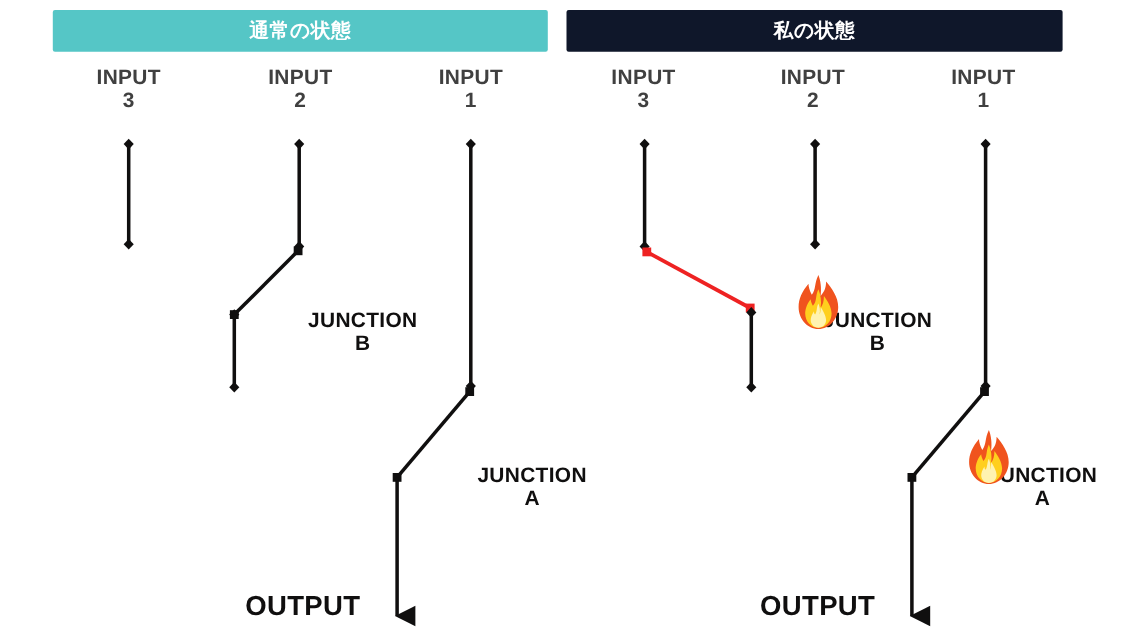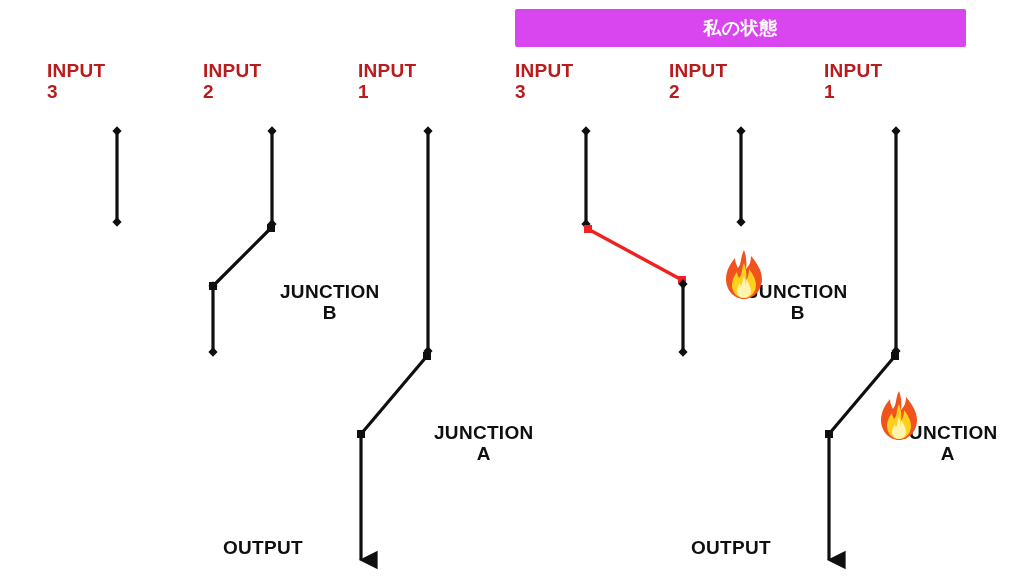--- a/index.html
+++ b/index.html
@@ -41,28 +41,29 @@
   #header-normal {
     left: 48px;
     top: 9px;
     width: 450px;
     background: #55c6c6;
   }
   #header-mine {
     left: 515px;
     top: 9px;
     width: 451px;
-    background: #d946ef;
+    background: #0f172a;
   }
 
   
   .input-label {
     position: absolute;
     width: 140px;
-    color: #b91c1c;
+    text-align: center;
+    color: #404040;
     font-size: 19px;
     font-weight: 700;
     line-height: 1.12;
     letter-spacing: 0.3px;
   }
   .input-label .num {
     display: block;
   }
 
   
@@ -81,21 +82,21 @@
   }
   .junction-label .jletter {
     display: block;
     text-align: center;
   }
 
   
   .output-label {
     position: absolute;
     color: #100f0f;
-    font-size: 19px;
+    font-size: 25px;
     font-weight: 700;
     letter-spacing: 0.3px;
     white-space: nowrap;
   }
 
   
   #wires {
     position: absolute;
     left: 0;
     top: 0;
@@ -110,20 +111,23 @@
     width: 44px;
     height: 52px;
     pointer-events: none;
   }
 </style>
 </head>
 <body>
 
 <div id="stage">
 
+  <div class="panel-header" id="header-normal">
+    <span class="header-text">通常の状態</span>
+  </div>
   <div class="panel-header" id="header-mine">
     <span class="header-text">私の状態</span>
   </div>
 
   <div class="input-label" style="left:47px; top:60px;">
     <span>INPUT</span>
     <span class="num">3</span>
   </div>
   <div class="input-label" style="left:203px; top:60px;">
     <span>INPUT</span>

